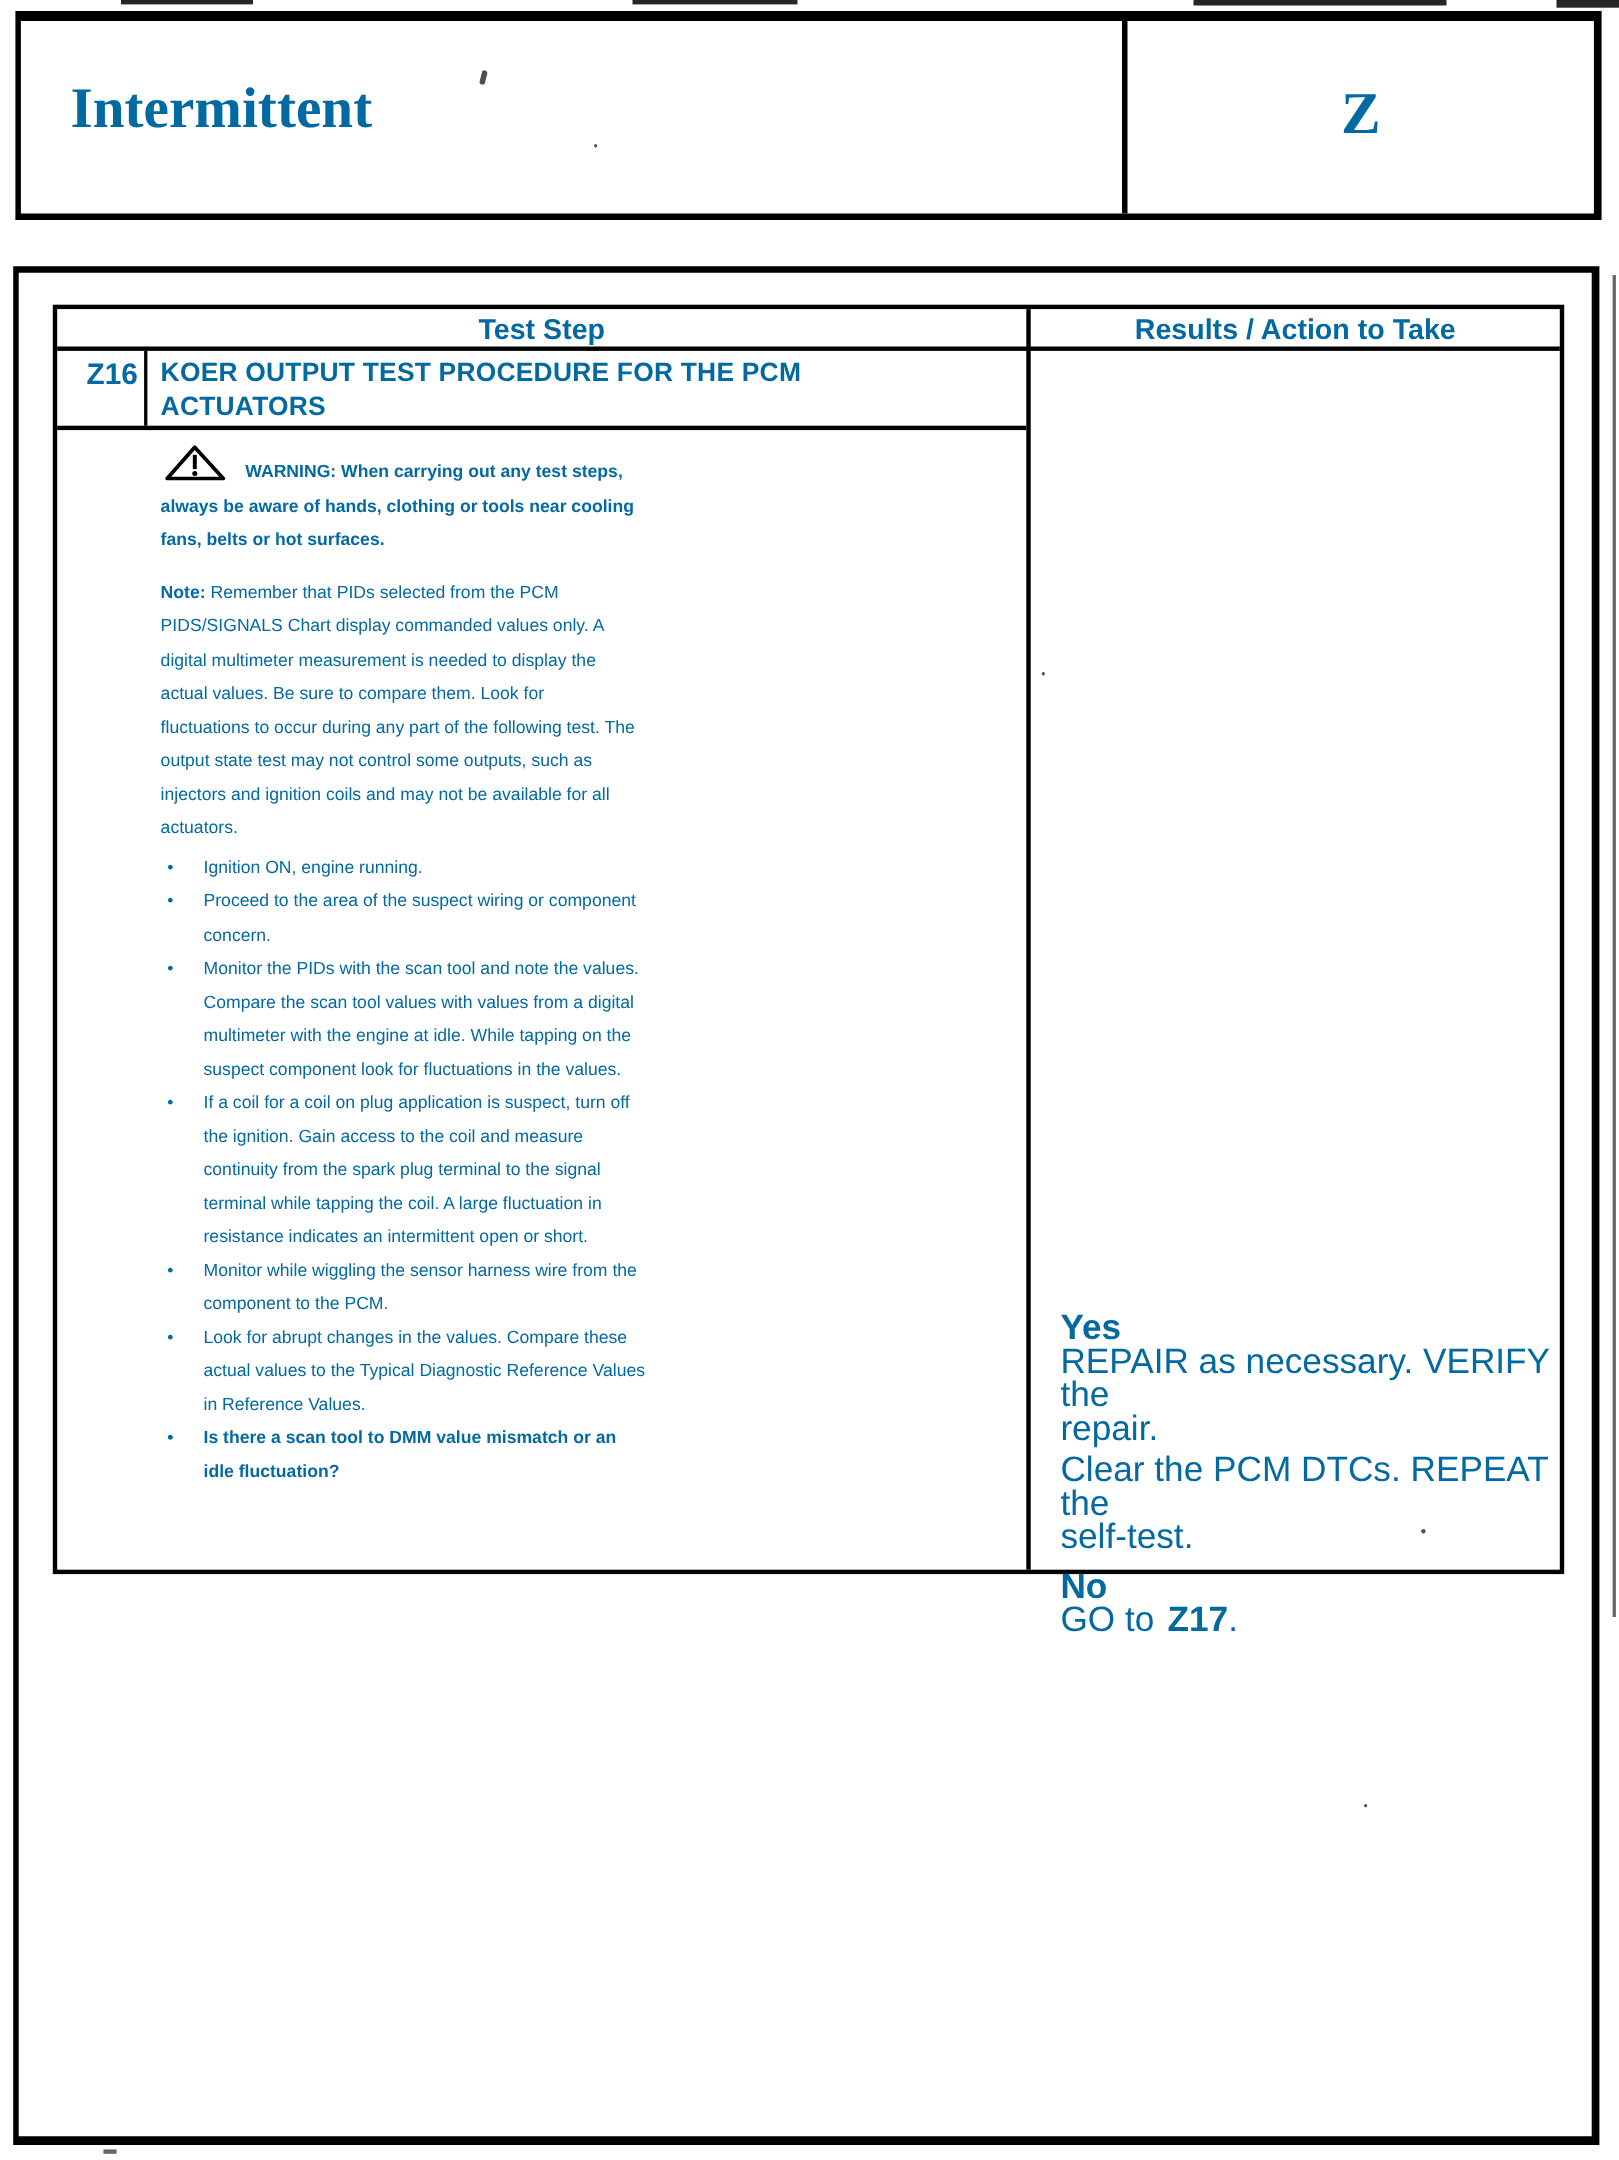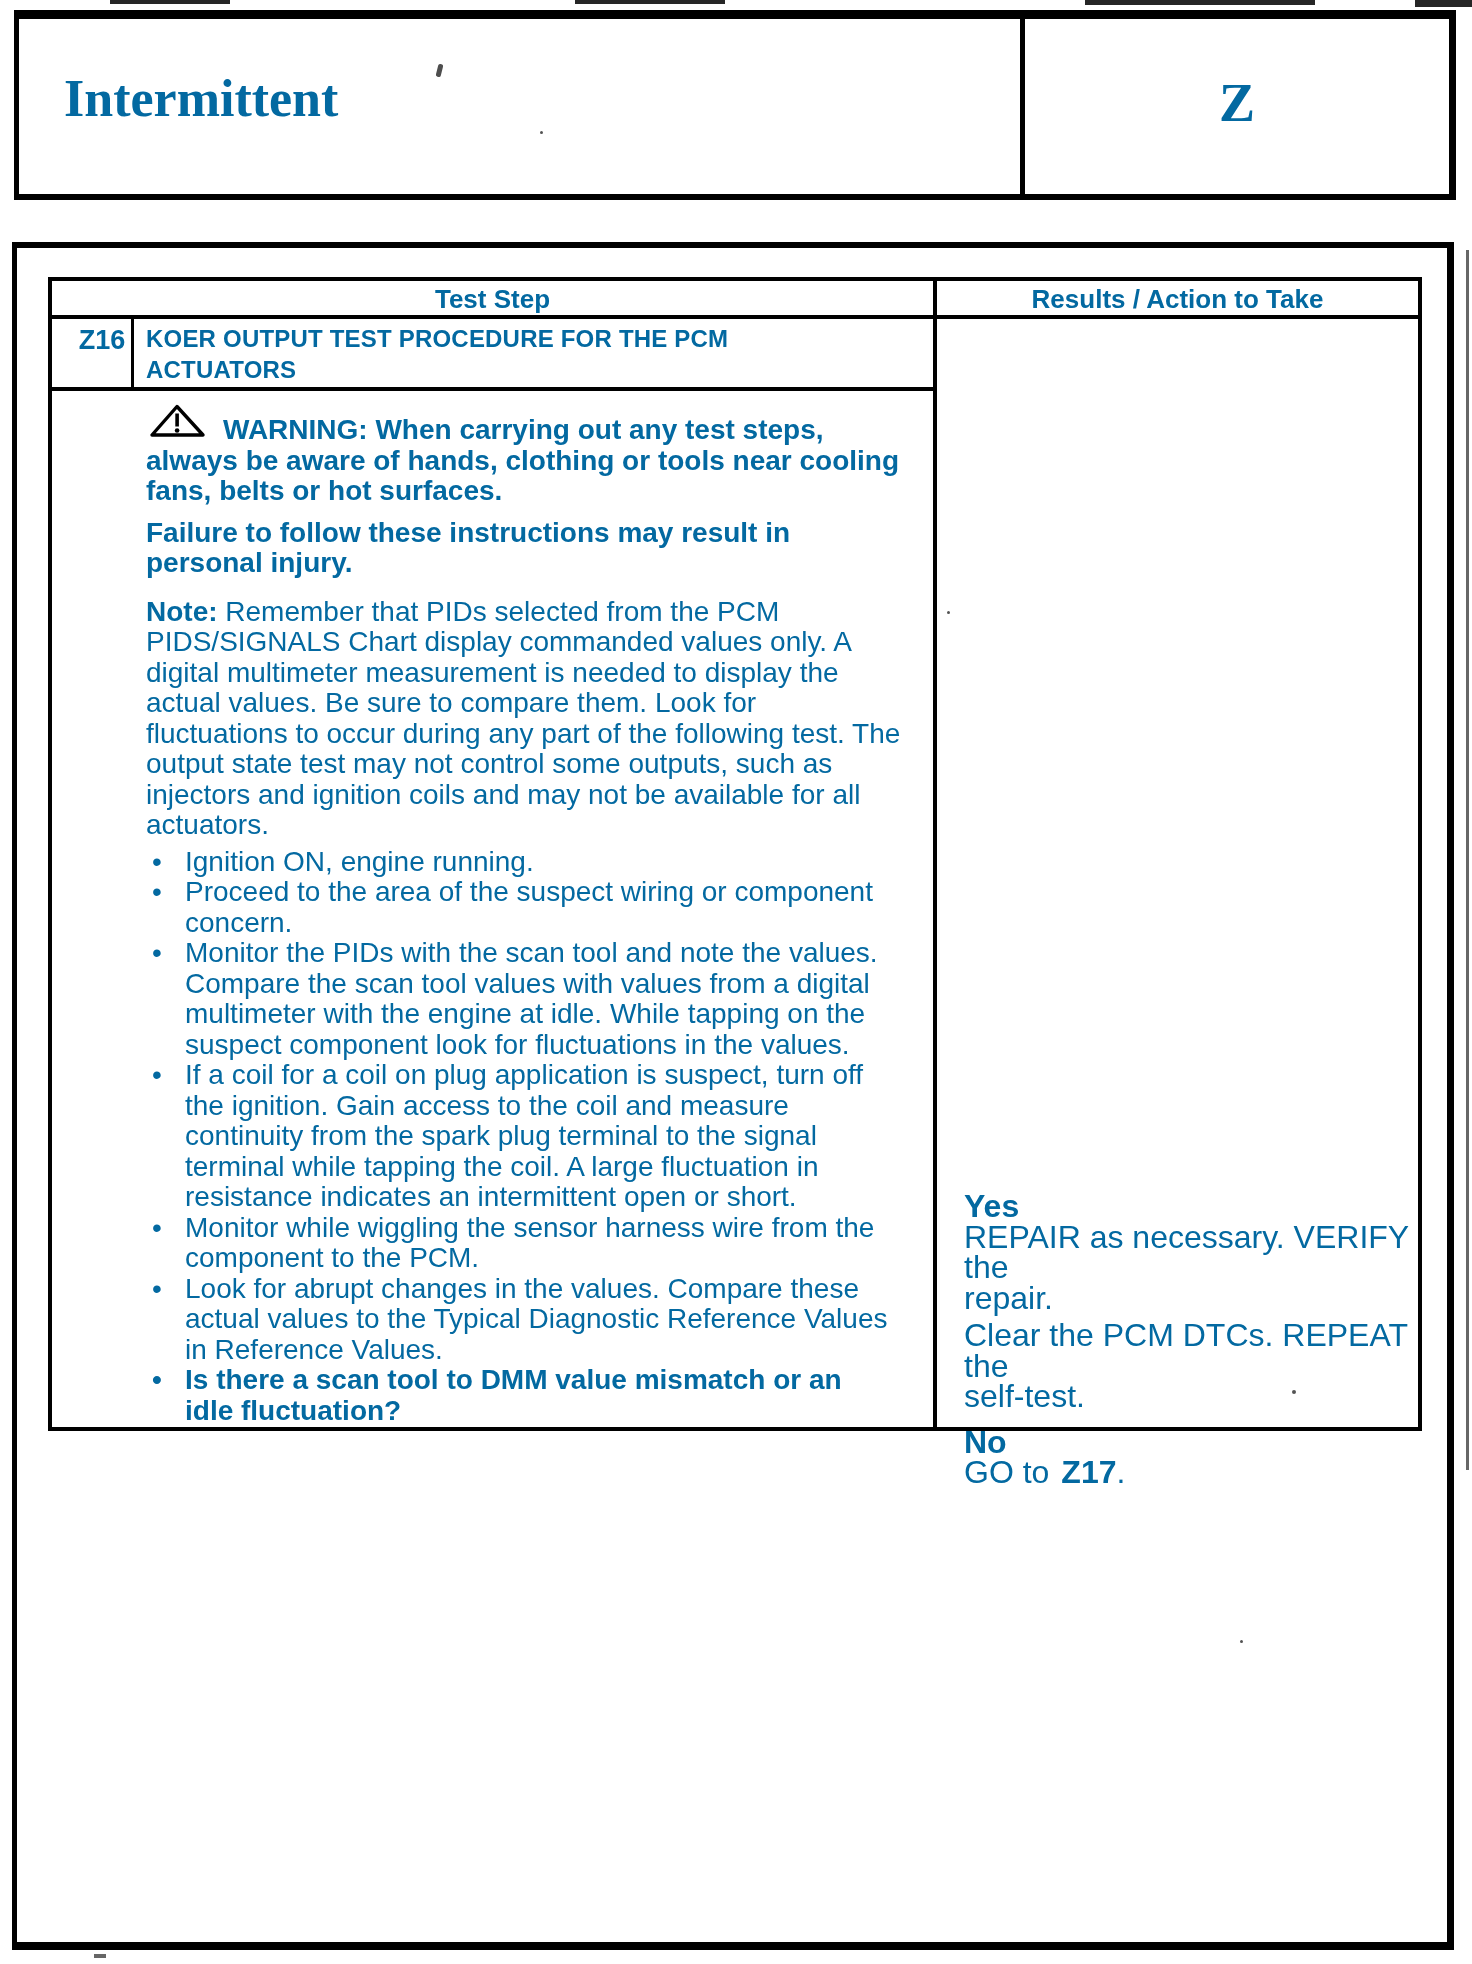--- a/index.html
+++ b/index.html
@@ -13,21 +13,21 @@
   .center{text-align:center;}
   .lines{white-space:pre-line;display:block;}
   
   .page-title{font-size:52px;line-height:1;}
   .section-letter{font-size:54px;line-height:1;}
   .col-header{font-size:26px;font-weight:bold;line-height:32px;}
   
   .step-id{font-size:27px;font-weight:bold;line-height:31px;}
   .step-title{font-size:24px;font-weight:bold;line-height:31px;letter-spacing:.2px;}
   
-  .left-body{font-size:28px;line-height:30.5px;width:787px;}
+  .left-body{font-size:16px;line-height:30.5px;width:787px;}
   .right-body{font-size:32px;line-height:30.5px;width:452px;}
   .warning-para .lines{font-weight:bold;text-indent:77px;}
   .failure-para{margin-top:11px;font-weight:bold;}
   .note-para{margin-top:18px;}
   .bullet-list{margin-top:6px;}
   .bullet-row{display:flex;}
   .bullet-row .dot{width:39px;padding-left:6px;box-sizing:border-box;flex:none;}
   .bullet-row .bullet-text{flex:1;}
   .bullet-bold{font-weight:bold;}
   .res-p2{margin-top:7px;}
@@ -77,24 +77,20 @@
     <polygon points="27,2.5 53,31 2,31" fill="none" stroke="#000" stroke-width="3.4" stroke-linejoin="round"></polygon>
     <rect x="25.3" y="9.5" width="3.6" height="13" fill="#000"></rect>
     <circle cx="27.1" cy="26.5" r="2.3" fill="#000"></circle>
   </svg>
 
   <div class="abs left-body" style="left:146px;top:415px;">
     <div class="warning-para">
       <span class="lines">WARNING: When carrying out any test steps,
 always be aware of hands, clothing or tools near cooling
 fans, belts or hot surfaces.</span>
-    </div>
-    <div class="failure-para">
-      <span class="lines">Failure to follow these instructions may result in
-personal injury.</span>
     </div>
     <div class="note-para">
       <div><span class="b">Note:</span><span> Remember that PIDs selected from the PCM</span></div>
       <span class="lines">PIDS/SIGNALS Chart display commanded values only. A
 digital multimeter measurement is needed to display the
 actual values. Be sure to compare them. Look for
 fluctuations to occur during any part of the following test. The
 output state test may not control some outputs, such as
 injectors and ignition coils and may not be available for all
 actuators.</span>

